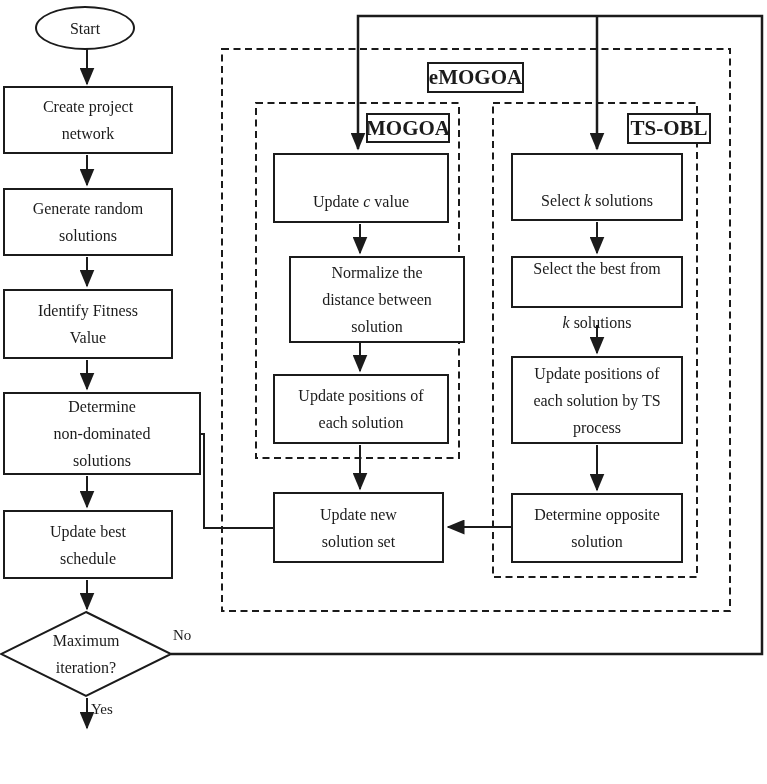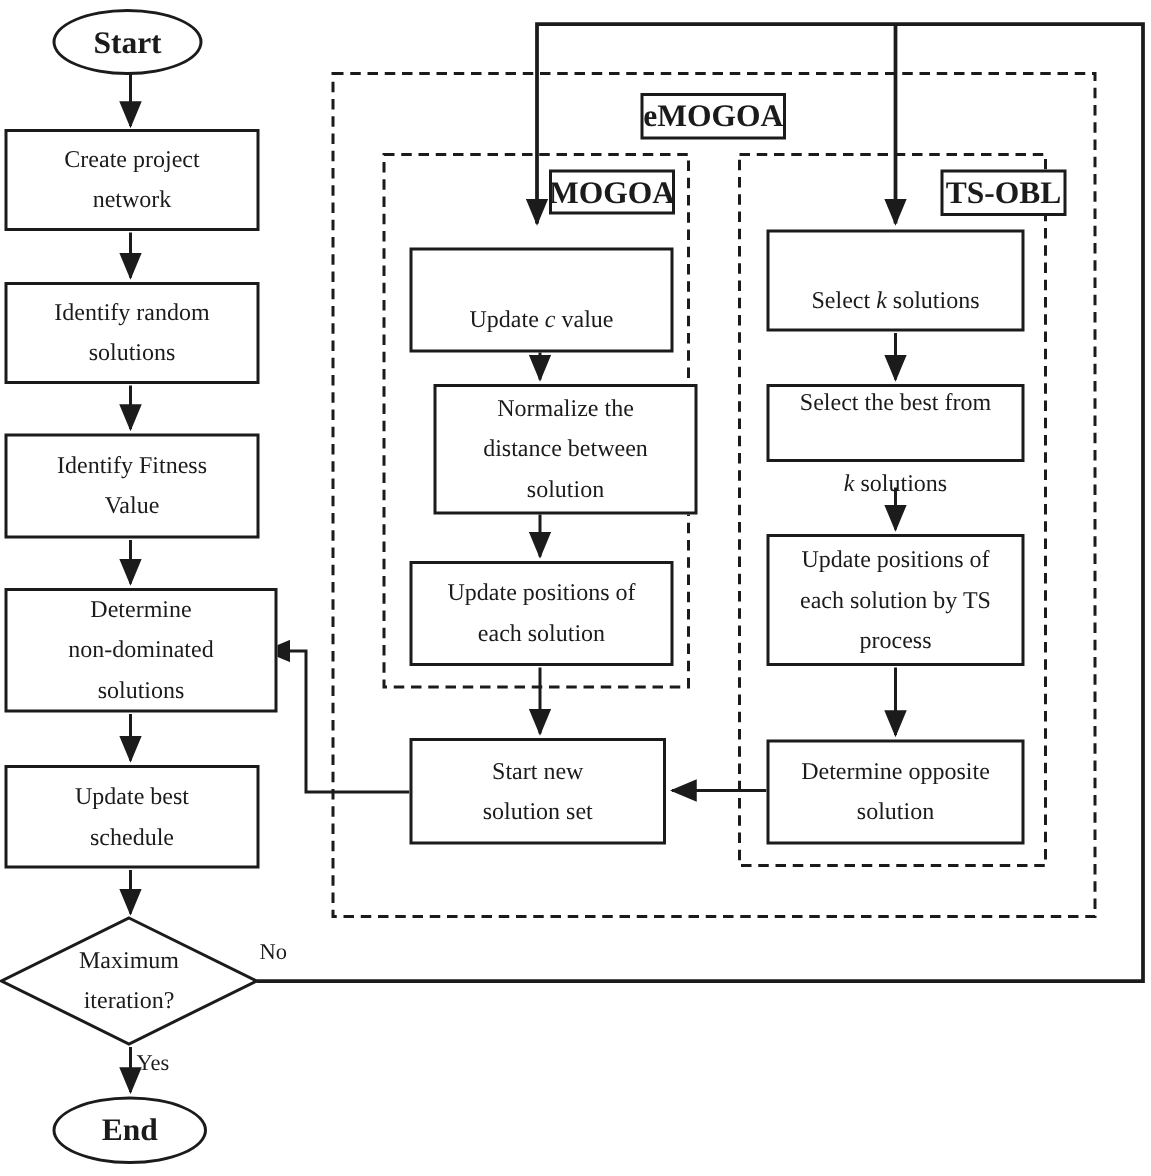--- a/index.html
+++ b/index.html
@@ -7,21 +7,21 @@
     position:relative;width:767px;height:784px;background:#ffffff;
     font-family:"Liberation Serif","DejaVu Serif",serif;color:#1b1b1b;
     overflow:hidden;
   }
   .wires{position:absolute;left:0;top:0;}
   .node{
     position:absolute;box-sizing:border-box;border:2px solid #1b1b1b;background:#ffffff;
     display:flex;align-items:center;justify-content:center;text-align:center;
     font-size:16px;line-height:27px;white-space:pre-line;
   }
-  .ellipse{border-radius:50%;font-size:21px;font-weight:bold;}
+  .ellipse{border-radius:50%;font-size:16px;}
   .plain{border:none;background:transparent;}
   .tag{
     position:absolute;box-sizing:border-box;border:2px solid #1b1b1b;background:#ffffff;
     display:flex;align-items:center;justify-content:center;
     font-weight:bold;font-size:21px;
   }
   .floatlbl{position:absolute;font-size:15px;line-height:22px;background:transparent;}
   .it{font-style:italic;}
 </style>
 </head>
@@ -71,37 +71,36 @@
     <polygon points="86,612 171,654 86,696 1,654" fill="#ffffff" stroke="#1b1b1b" stroke-width="2"></polygon>
   </svg>
 
   <div class="tag" style="left:427px;top:62px;width:97px;height:31px;">eMOGOA</div>
   <div class="tag" style="left:366px;top:113px;width:84px;height:30px;">MOGOA</div>
   <div class="tag" style="left:605px;top:113px;width:84px;height:31px;margin-left:22px;">TS-OBL</div>
 
   <div class="node ellipse" style="left:35px;top:6px;width:100px;height:44px;">Start</div>
   <div class="node" style="left:3px;top:86px;width:170px;height:68px;">Create project
 network</div>
-  <div class="node" style="left:3px;top:188px;width:170px;height:68px;">Identify random
+  <div class="node" style="left:3px;top:188px;width:170px;height:68px;">Generate random
 solutions</div>
   <div class="node" style="left:3px;top:289px;width:170px;height:70px;">Identify Fitness
 Value</div>
-  <div class="node" style="left:3px;top:392px;width:182px;height:83px;">Determine
+  <div class="node" style="left:3px;top:392px;width:198px;height:83px;">Determine
 non-dominated
 solutions</div>
   <div class="node" style="left:3px;top:510px;width:170px;height:69px;">Update best
 schedule</div>
   <div class="node plain" style="left:6px;top:627px;width:160px;height:54px;">Maximum
 iteration?</div>
-  <div class="node ellipse" style="left:35px;top:731px;width:103px;height:45px;">End</div>
 
   <div class="floatlbl" style="left:173px;top:624px;">No</div>
   <div class="floatlbl" style="left:91px;top:698px;">Yes</div>
 
-  <div class="node" style="left:273px;top:165px;width:176px;height:70px;"><span>
+  <div class="node" style="left:273px;top:153px;width:176px;height:70px;"><span>
     <span>Update </span><span class="it">c</span><span> value</span>
   </span></div>
   <div class="node" style="left:273px;top:256px;width:176px;height:87px;margin-left:16px;">Normalize the
 distance between
 solution</div>
   <div class="node" style="left:273px;top:374px;width:176px;height:70px;">Update positions of
 each solution</div>
 
   <div class="node" style="left:511px;top:153px;width:172px;height:68px;"><span>
     <span>Select </span><span class="it">k</span><span> solutions</span>
@@ -109,16 +108,16 @@
   <div class="node" style="left:511px;top:256px;width:172px;height:52px;"><span>
     <span>Select the best from</span><br>
     <span class="it">k</span><span> solutions</span>
   </span></div>
   <div class="node" style="left:511px;top:356px;width:172px;height:88px;">Update positions of
 each solution by TS
 process</div>
   <div class="node" style="left:511px;top:493px;width:172px;height:70px;">Determine opposite
 solution</div>
 
-  <div class="node" style="left:273px;top:492px;width:171px;height:71px;">Start new
+  <div class="node" style="left:273px;top:492px;width:171px;height:71px;">Update new
 solution set</div>
 
 </div>
 
 </body></html>

